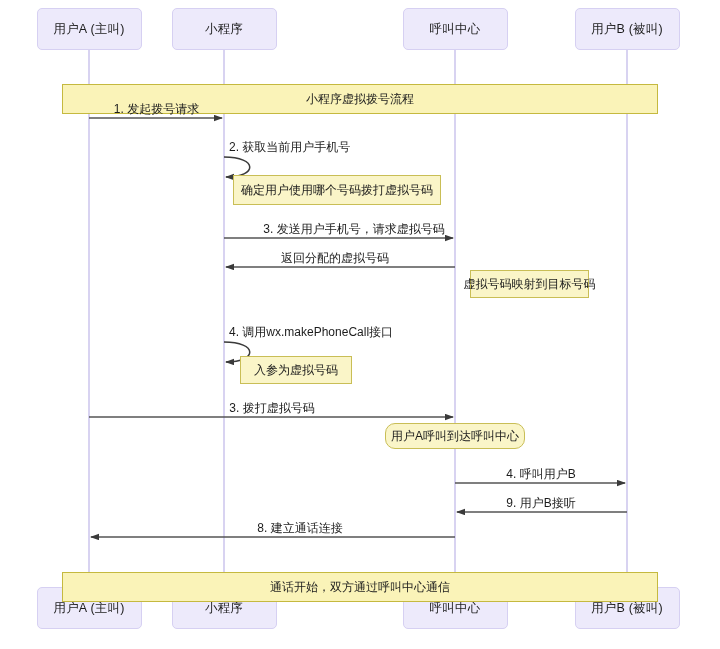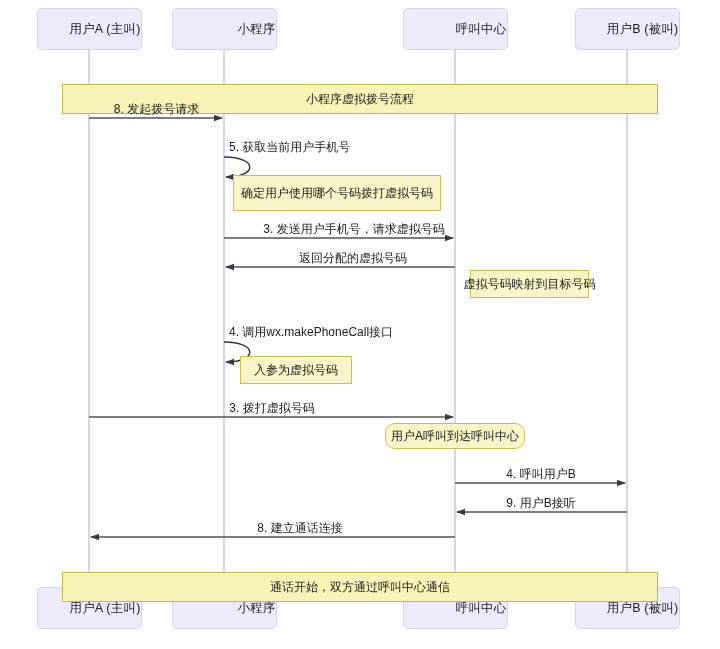--- a/index.html
+++ b/index.html
@@ -8,21 +8,21 @@
     font-family:"Liberation Sans","DejaVu Sans",sans-serif;
     overflow:hidden;position:relative;
   }
   #canvas{position:absolute;inset:0;width:720px;height:649px;}
   .layer{position:absolute;left:0;top:0;width:720px;height:649px;}
 
   
   .participant{
     position:absolute;box-sizing:border-box;
     background:#EDEAFB;border:1px solid #D6D0F2;border-radius:5px;
-    display:flex;align-items:center;justify-content:flex-end;
+    display:flex;align-items:center;justify-content:center;
     font-size:12.5px;color:#1c1c1c;letter-spacing:.2px;
     white-space:nowrap;
   }
 
   
   .banner{
     position:absolute;box-sizing:border-box;
     background:#FAF3B8;border:1px solid #C5B93F;
     display:flex;align-items:center;justify-content:center;
     font-size:12px;color:#1c1c1c;white-space:nowrap;margin-top:26px;
@@ -105,37 +105,37 @@
     </div>
   <div id="banners">
       <div class="banner" style="left: 62px; top: 58px; width: 596px; height: 30px;">
         <span>小程序虚拟拨号流程</span>
       </div>
       <div class="banner" style="left: 62px; top: 546px; width: 596px; height: 30px; font-family: Liberation Serif, serif;">
         <span>通话开始，双方通过呼叫中心通信</span>
       </div>
     </div>
   <div id="notes">
-      <div class="note" style="left: 233px; top: 175px; width: 208px; height: 36px;">
+      <div class="note" style="left: 233px; top: 175px; width: 208px; height: 30px;">
         <span>确定用户使用哪个号码拨打虚拟号码</span>
       </div>
       <div class="note" style="left: 470px; top: 270px; width: 119px; height: 28px;">
         <span>虚拟号码映射到目标号码</span>
       </div>
       <div class="note" style="left: 240px; top: 356px; width: 112px; height: 28px;">
         <span>入参为虚拟号码</span>
       </div>
       <div class="note" style="left: 385px; top: 423px; width: 140px; height: 26px; border-radius: 10px;">
         <span>用户A呼叫到达呼叫中心</span>
       </div>
     </div>
   <div id="labels">
-      <div class="msg-label" style="left: 156.5px; top: 101px;">8. 发起拨号请求</div>
-      <div class="msg-label" style="left: 229px; top: 139px; transform: translateX(0px);">5. 获取当前用户手机号</div>
+      <div class="msg-label" style="left: 156.5px; top: 101px;">1. 发起拨号请求</div>
+      <div class="msg-label" style="left: 229px; top: 139px; transform: translateX(0px);">2. 获取当前用户手机号</div>
       <div class="msg-label" style="left: 354px; top: 221px;">3. 发送用户手机号，请求虚拟号码</div>
-      <div class="msg-label" style="left: 353px; top: 250px;">返回分配的虚拟号码</div>
+      <div class="msg-label" style="left: 335px; top: 250px;">返回分配的虚拟号码</div>
       <div class="msg-label" style="left: 229px; top: 324px; transform: translateX(0px);">4. 调用wx.makePhoneCall接口</div>
       <div class="msg-label" style="left: 272px; top: 400px;">3. 拨打虚拟号码</div>
       <div class="msg-label" style="left: 541px; top: 466px;">4. 呼叫用户B</div>
       <div class="msg-label" style="left: 541px; top: 495px;">9. 用户B接听</div>
       <div class="msg-label" style="left: 272px; top: 520px; margin-left: 28px;">8. 建立通话连接</div>
     </div>
 </div>
 
 </body></html>

